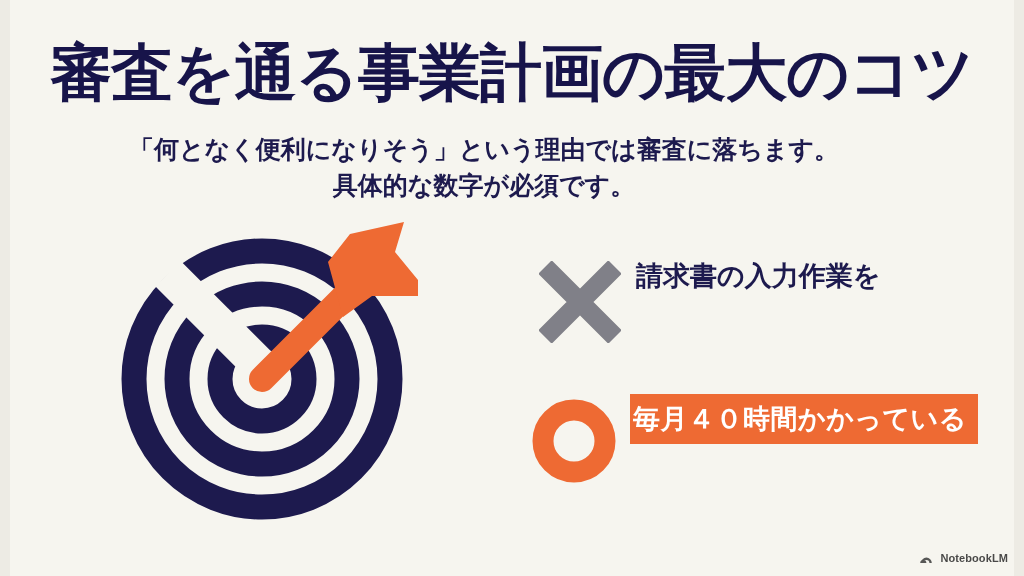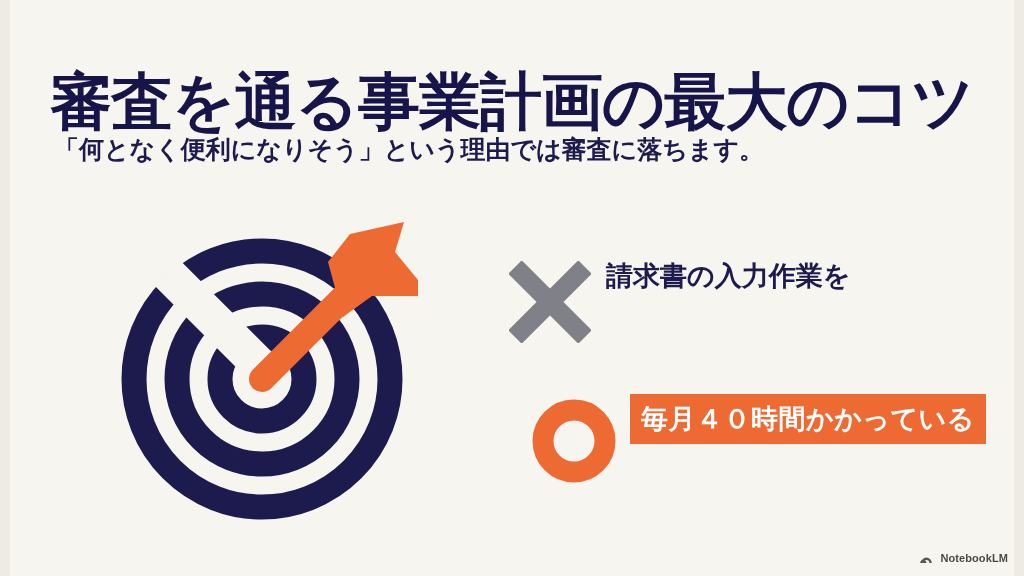--- a/index.html
+++ b/index.html
@@ -39,53 +39,52 @@
     position: absolute;
     left: 50px;
     top: 40px;
     width: 930px;
     font-size: 62px;
     line-height: 1.08;
     font-weight: 700;
     letter-spacing: -1px;
     color: #17144a;
     white-space: nowrap;
-    margin-top: 29px;
   }
 
   #subtitle {
     position: absolute;
     left: 54px;
     top: 131px;
     width: 860px;
     font-size: 25px;
     line-height: 1.45;
     font-weight: 700;
     color: #1d1a4e;
   }
-  #subtitle .line { display: block; }
+  #subtitle .line { display: block; text-align: center; }
 
   
   #target-wrap {
     position: absolute;
     left: 112px;
     top: 218px;
     width: 306px;
     height: 306px;
   }
   #target-wrap svg { display: block; width: 100%; height: 100%; }
 
   
   .row {
     position: absolute;
     display: flex;
     align-items: flex-start;
   }
 
-  #row-bad  { left: 494px; top: 250px; }
+  #row-bad  { left: 524px; top: 250px; }
   #row-good { left: 518px; top: 394px; }
 
   .mark-slot {
     width: 112px;
     flex: 0 0 112px;
     display: flex;
     align-items: center;
     justify-content: center;
   }
   #row-bad  .mark-slot { height: 104px; }
@@ -106,21 +105,21 @@
 
   
   #row-good .row-text {
     padding-top: 0;
     color: #ffffff;
     line-height: 1.46;
   }
   #row-good .row-text .line {
     display: table;
     background: #ee6a33;
-    padding: 6px 11px 5px 11px;
+    padding: 6px 11px 5px 3px;
     letter-spacing: 0.5px;
   }
 
   
   #watermark {
     position: absolute;
     right: 16px;
     bottom: 12px;
     display: flex;
     align-items: center;
@@ -138,20 +137,21 @@
 
 <div id="slide">
 
   <div class="edge left"></div>
   <div class="edge right"></div>
 
   <div id="title">審査を通る事業計画の最大のコツ</div>
 
   <div id="subtitle">
     <span class="line">「何となく便利になりそう」という理由では審査に落ちます。</span>
+    <span class="line">具体的な数字が必須です。</span>
   </div>
 
   <div id="target-wrap">
     <svg viewBox="0 0 306 306" xmlns="http://www.w3.org/2000/svg" aria-hidden="true">
       <defs>
 
         <mask id="ringMask">
           <rect x="0" y="0" width="306" height="306" fill="#fff"></rect>
           <g transform="rotate(-45 150 161)">
             <rect x="140" y="20" width="36" height="150" fill="#000"></rect>

